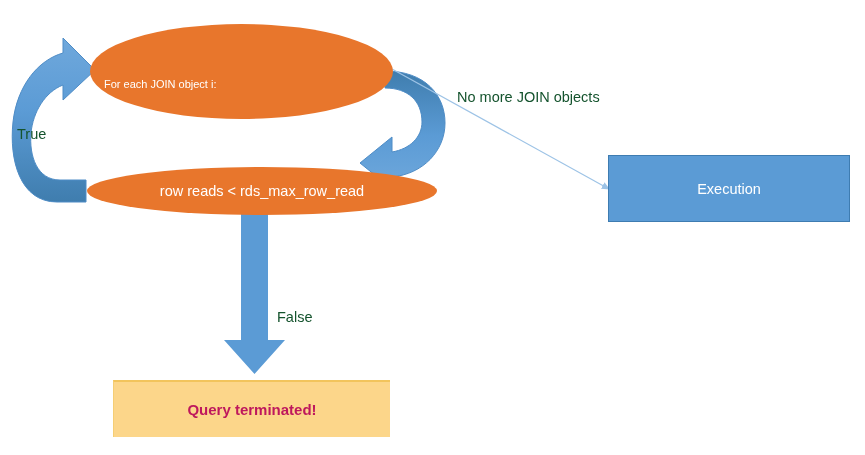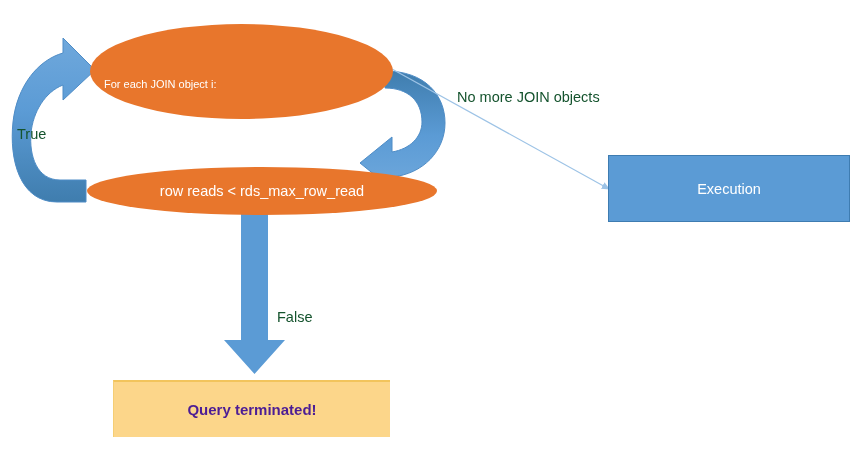--- a/index.html
+++ b/index.html
@@ -77,21 +77,21 @@
   #box-terminated {
     left: 113px;
     top: 380px;
     width: 277px;
     height: 57px;
     background: #FCD68A;
     border-top: 2px solid #F2C45C;
     border-left: 1px solid #F5CE74;
   }
   #box-terminated .label {
-    color: #4c1d95;
+    color: #be185d;
     font-size: 15px;
     font-weight: 600;
   }
   
   .edge-label {
     position: absolute;
     font-size: 14.5px;
     color: #14532d;
     white-space: nowrap;
   }

